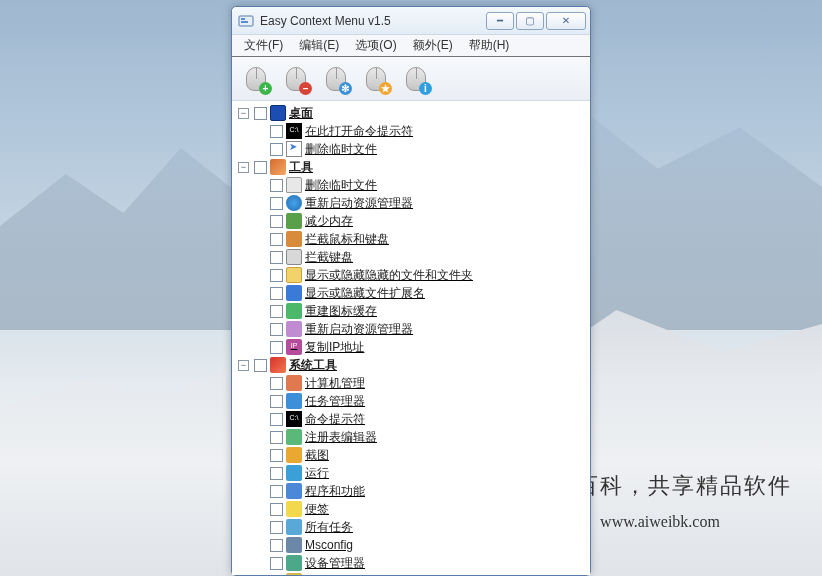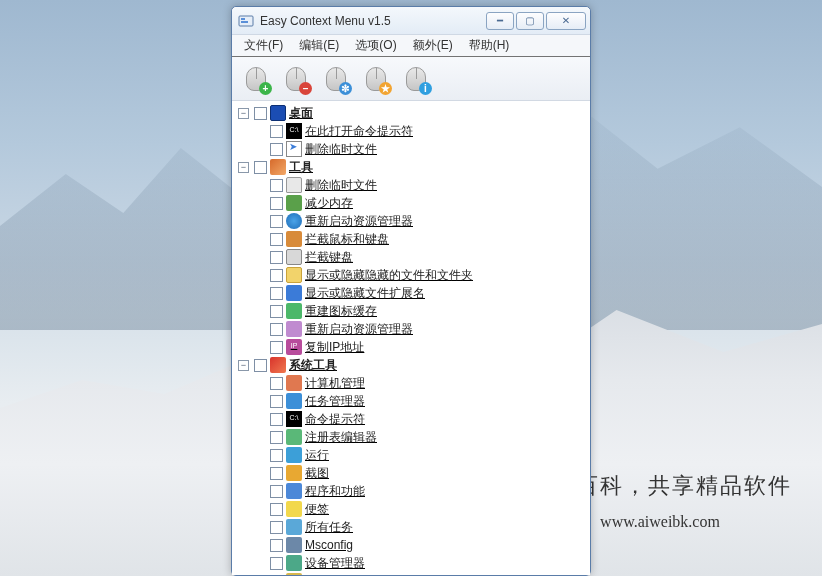--- a/index.html
+++ b/index.html
@@ -208,29 +208,29 @@
             <li class="node">
               <div class="row">
                 <span class="chk"></span>
                 <span class="icon16 ic-trash"></span>
                 <span class="label">删除临时文件</span>
               </div>
             </li>
             <li class="node">
               <div class="row">
                 <span class="chk"></span>
+                <span class="icon16 ic-refresh"></span>
+                <span class="label">重新启动资源管理器</span>
+              </div>
+            </li>
+            <li class="node">
+              <div class="row">
+                <span class="chk"></span>
                 <span class="icon16 ic-ram"></span>
                 <span class="label">减少内存</span>
-              </div>
-            </li>
-            <li class="node">
-              <div class="row">
-                <span class="chk"></span>
-                <span class="icon16 ic-refresh"></span>
-                <span class="label">重新启动资源管理器</span>
               </div>
             </li>
             <li class="node">
               <div class="row">
                 <span class="chk"></span>
                 <span class="icon16 ic-lock"></span>
                 <span class="label">拦截鼠标和键盘</span>
               </div>
             </li>
             <li class="node">
@@ -309,29 +309,29 @@
             <li class="node">
               <div class="row">
                 <span class="chk"></span>
                 <span class="icon16 ic-regedit"></span>
                 <span class="label">注册表编辑器</span>
               </div>
             </li>
             <li class="node">
               <div class="row">
                 <span class="chk"></span>
+                <span class="icon16 ic-snip"></span>
+                <span class="label">截图</span>
+              </div>
+            </li>
+            <li class="node">
+              <div class="row">
+                <span class="chk"></span>
                 <span class="icon16 ic-run"></span>
                 <span class="label">运行</span>
-              </div>
-            </li>
-            <li class="node">
-              <div class="row">
-                <span class="chk"></span>
-                <span class="icon16 ic-snip"></span>
-                <span class="label">截图</span>
               </div>
             </li>
             <li class="node">
               <div class="row">
                 <span class="chk"></span>
                 <span class="icon16 ic-programs"></span>
                 <span class="label">程序和功能</span>
               </div>
             </li>
             <li class="node">

